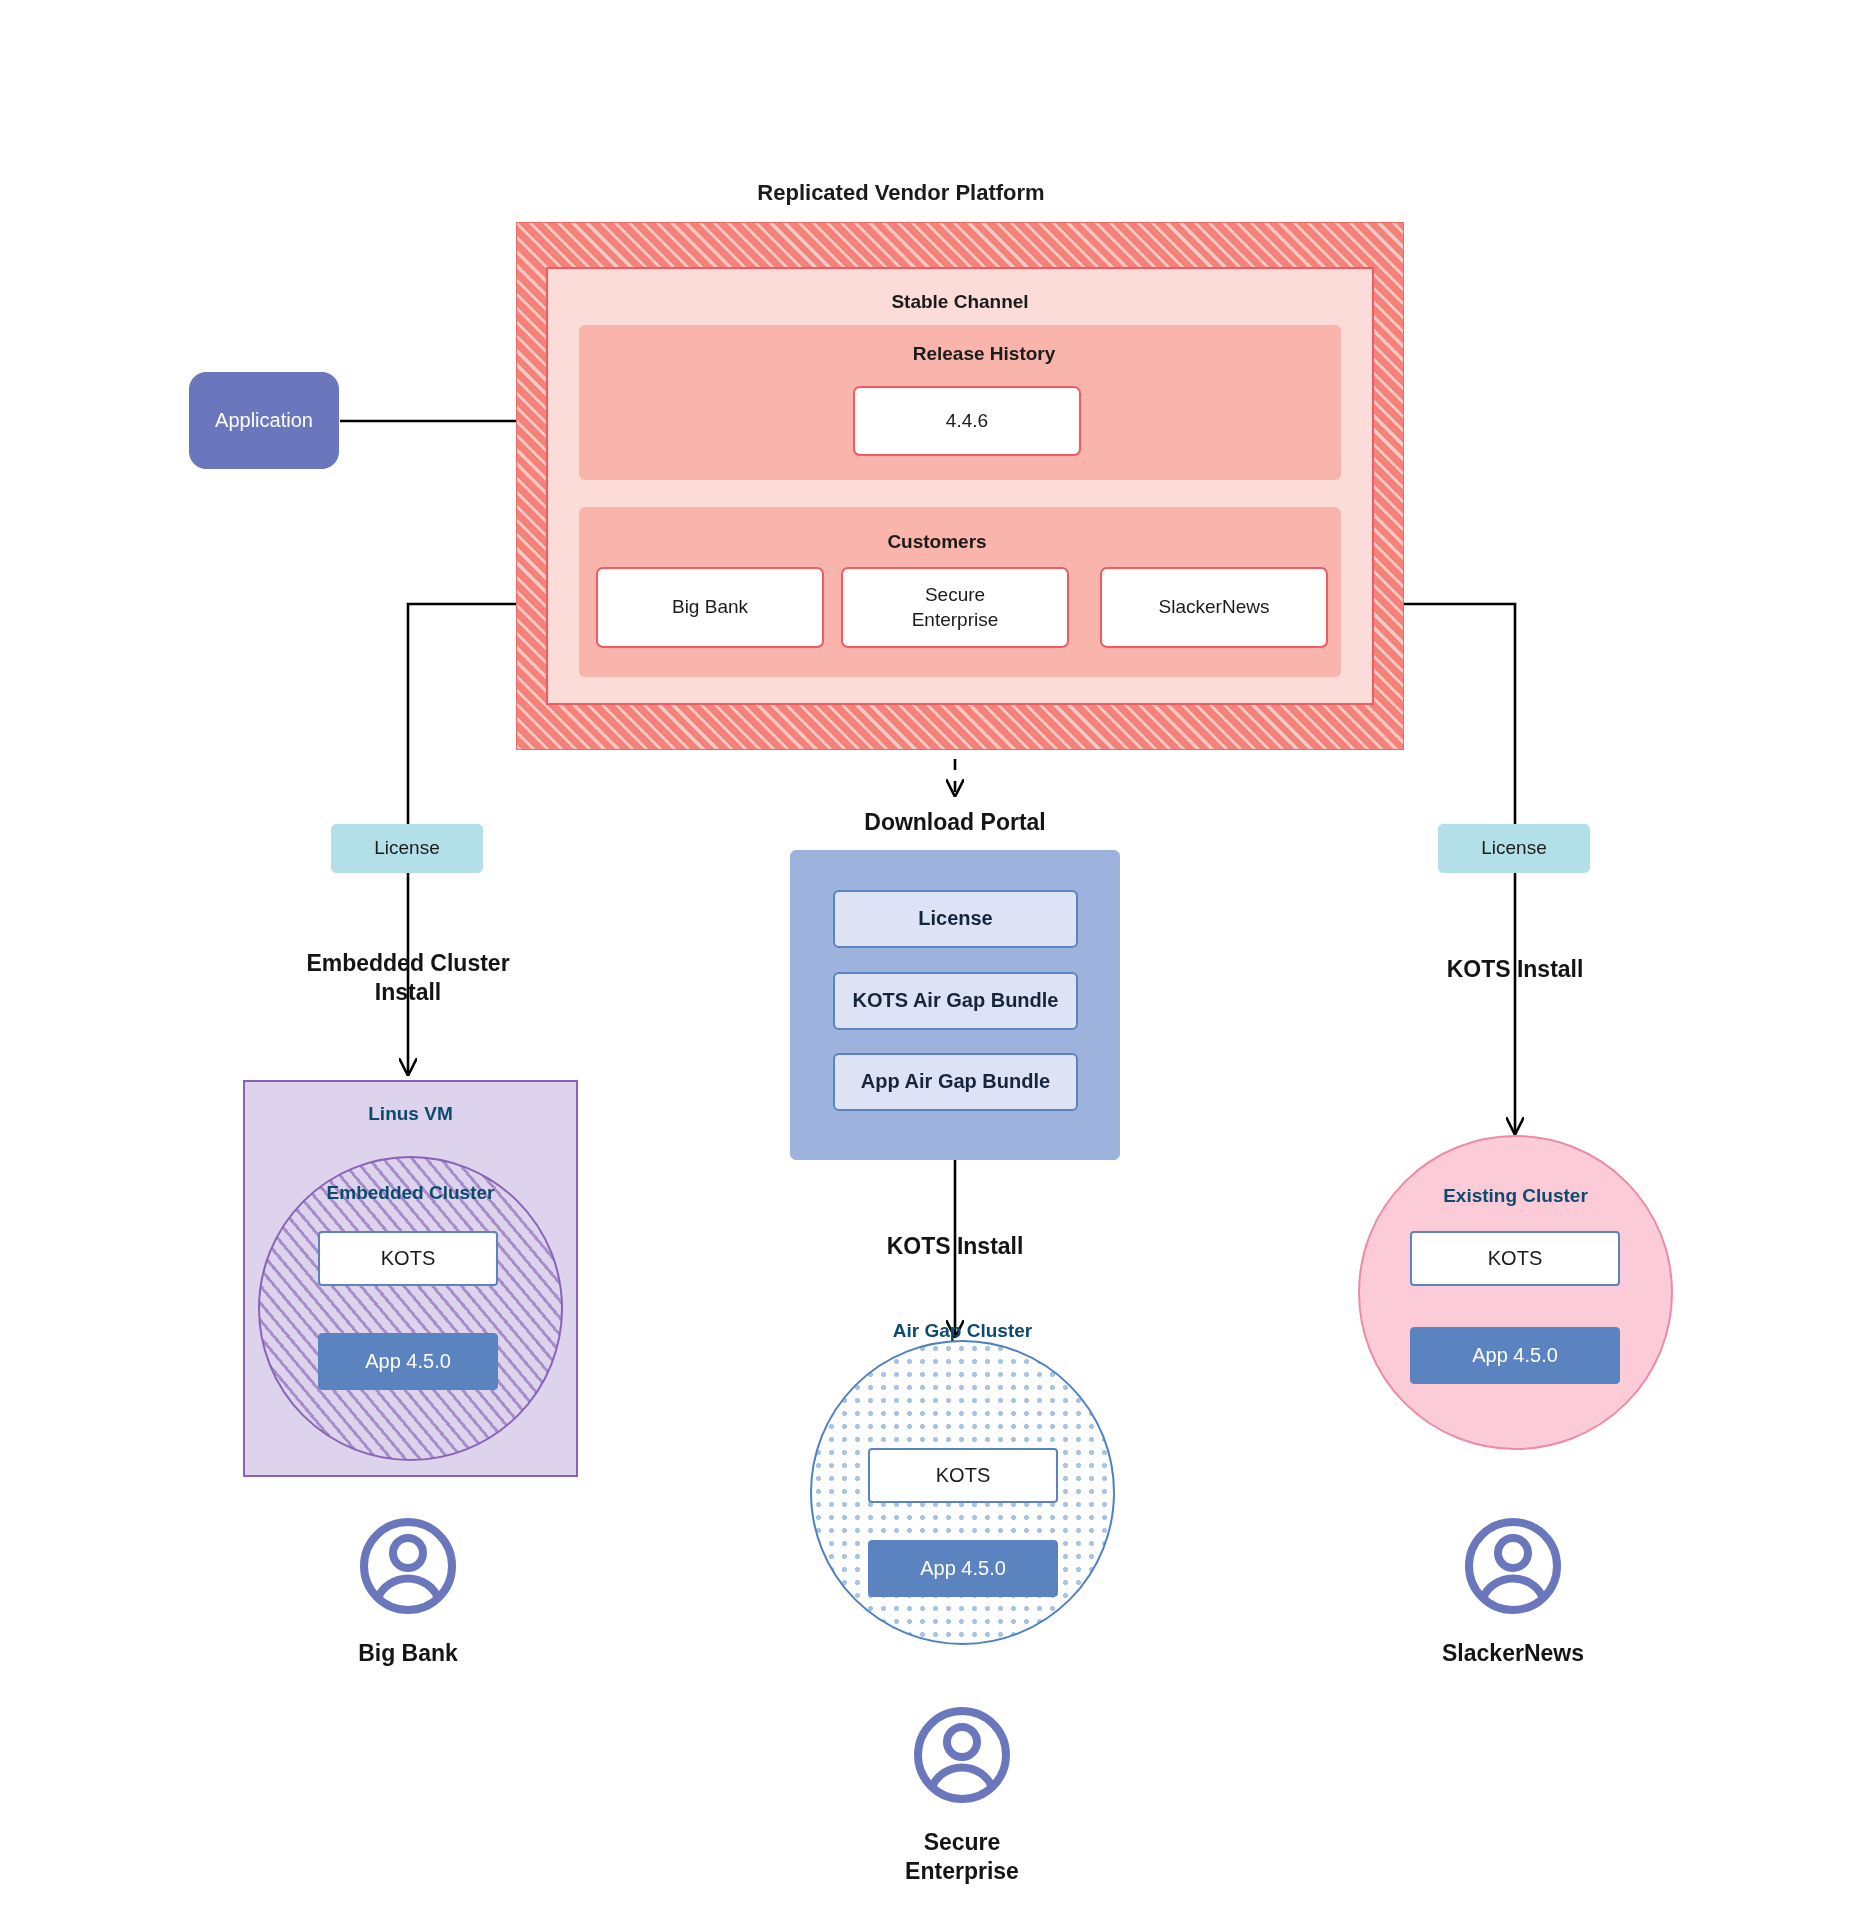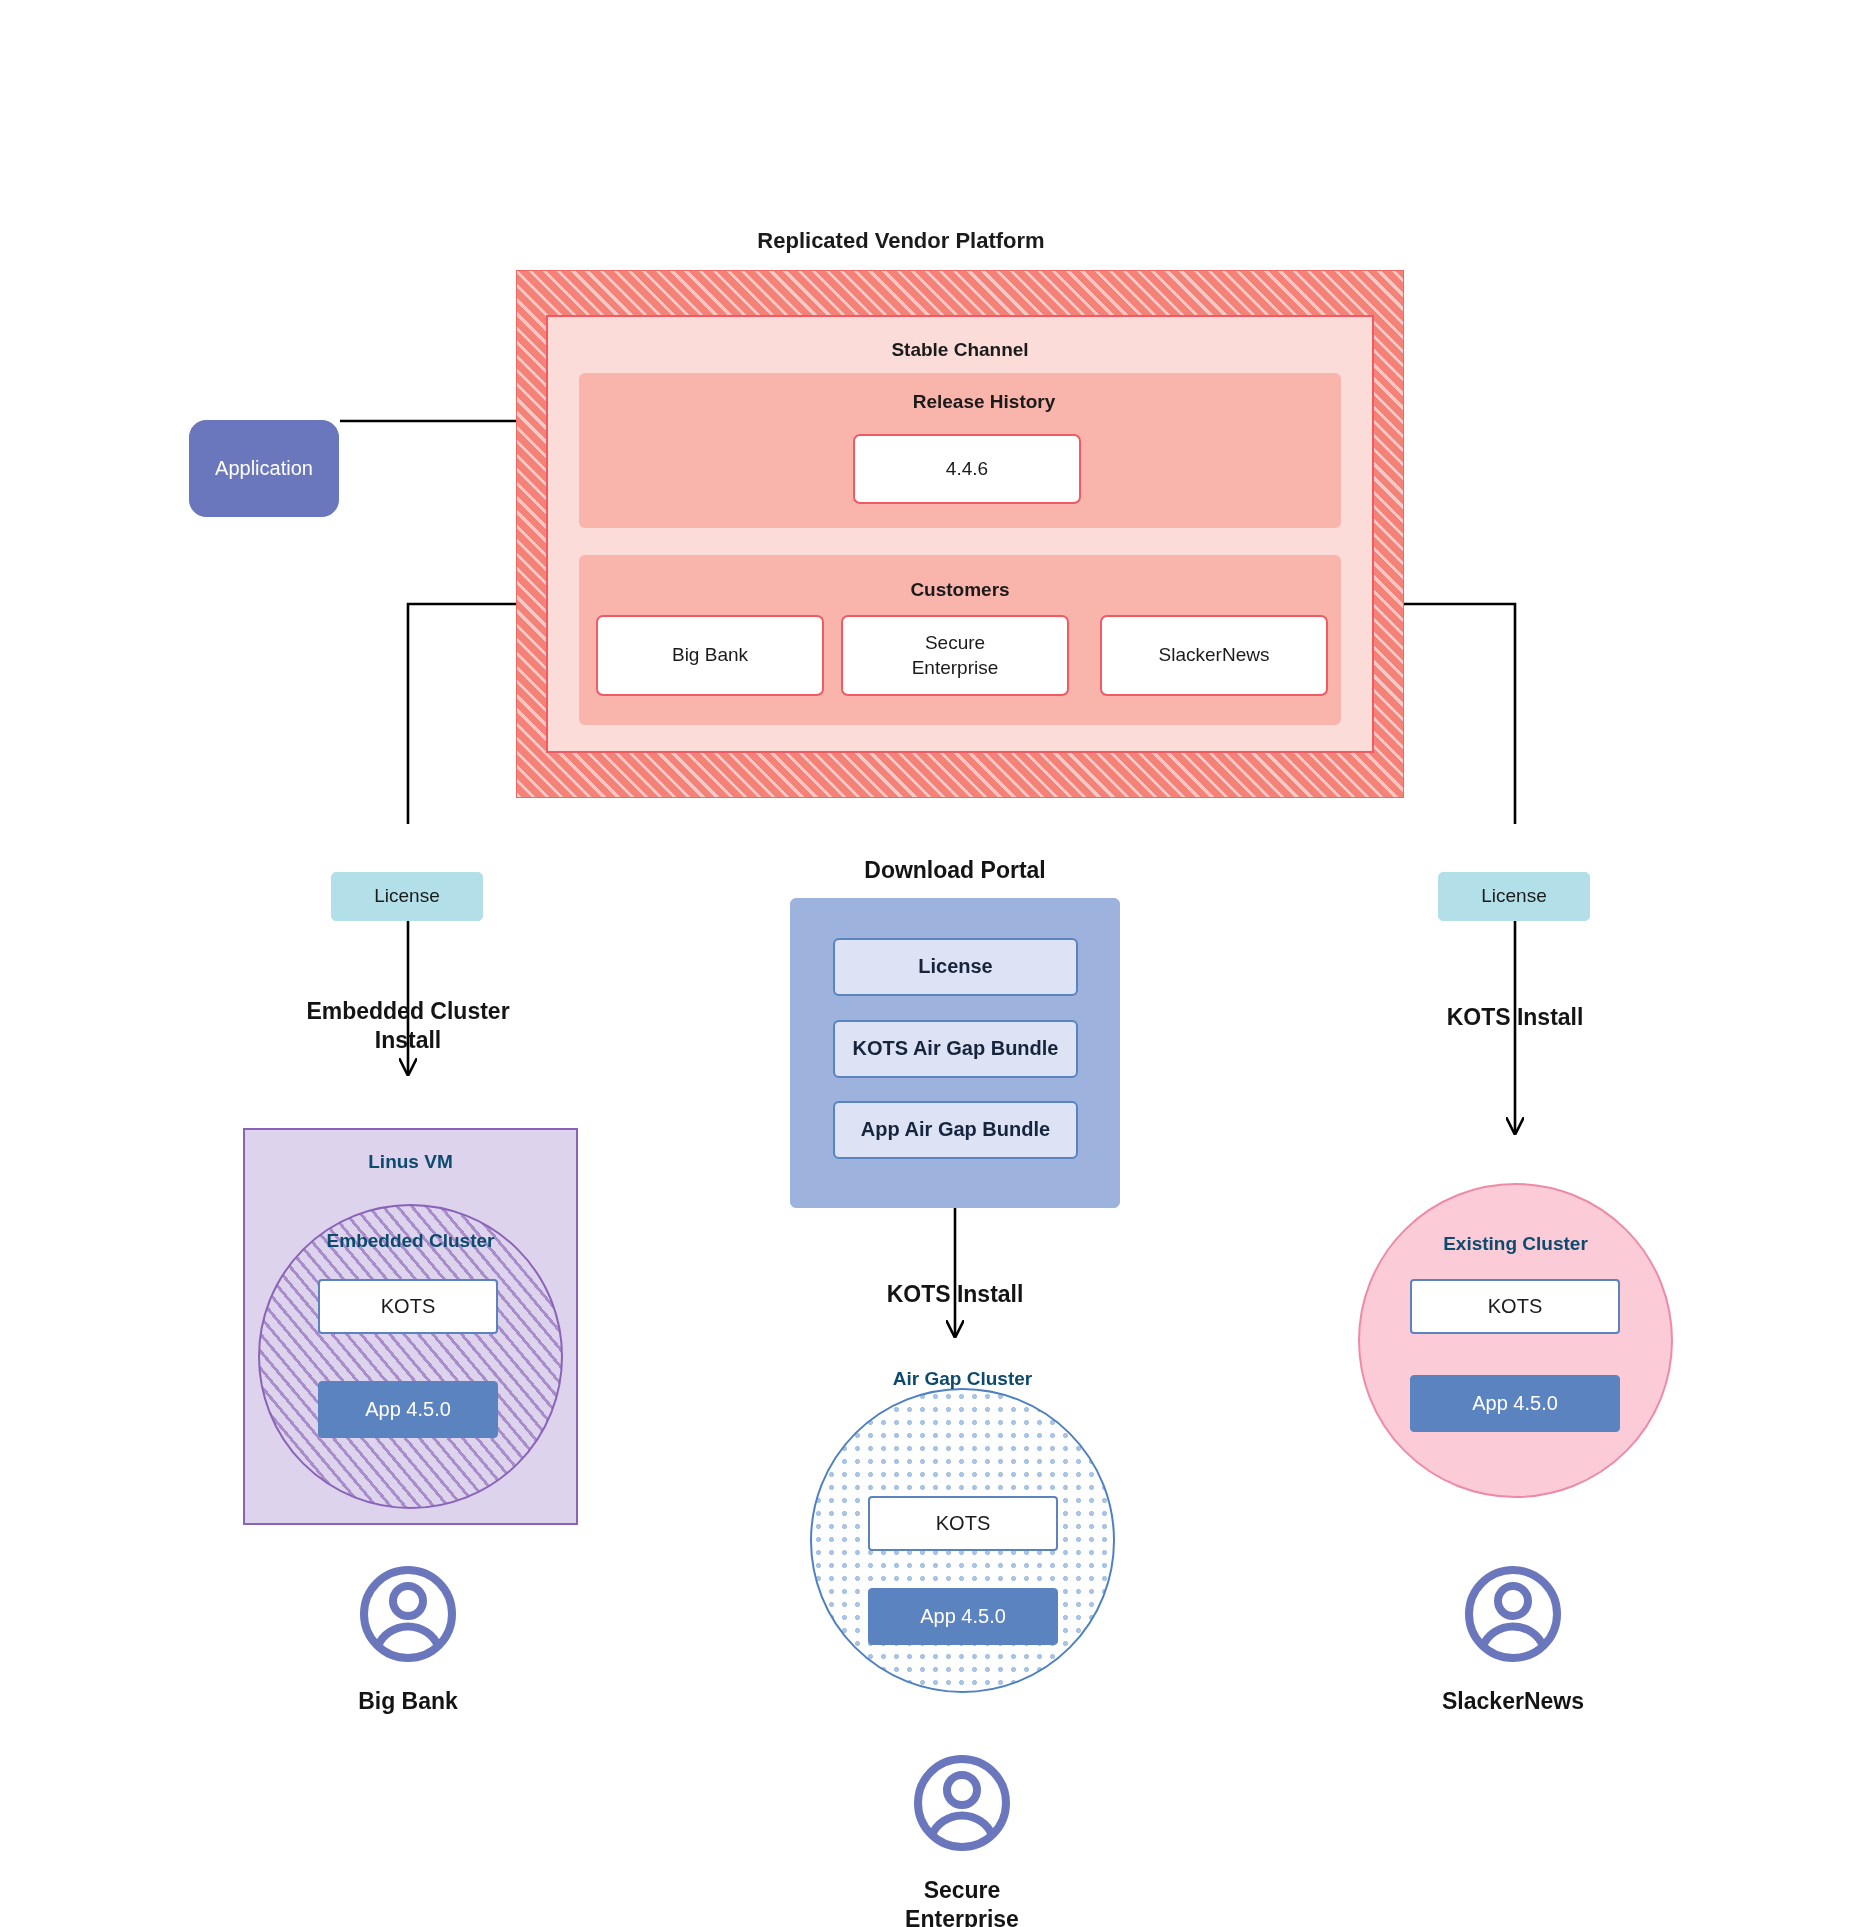--- a/index.html
+++ b/index.html
@@ -11,21 +11,21 @@
     font-family: "Liberation Sans", sans-serif;
     color: #1a1a1a;
   }
   #canvas {
     position: relative;
     width: 1851px;
     height: 1927px;
     background: #ffffff;
     overflow: hidden;
   }
-  .abs { position: absolute; box-sizing: border-box; margin-top: 48px; }
+  .abs { position: absolute; box-sizing: border-box; }
   .ctr {
     display: flex;
     align-items: center;
     justify-content: center;
     text-align: center;
     line-height: 1.28;
   }
 
   
   .diagram-title {
@@ -218,21 +218,21 @@
 
   <div class="abs channel-box" style="left:546px; top:267px; width:828px; height:438px;"></div>
   <div class="abs ctr section-label" style="left:546px; top:289px; width:828px; height:26px;">Stable Channel</div>
 
   <div class="abs inner-group" style="left:579px; top:325px; width:762px; height:155px;"></div>
   <div class="abs ctr section-label" style="left:579px; top:341px; width:810px; height:26px;">Release History</div>
 
   <div class="abs ctr release-old" style="left:853px; top:386px; width:228px; height:70px;">4.4.6</div>
 
   <div class="abs inner-group" style="left:579px; top:507px; width:762px; height:170px;"></div>
-  <div class="abs ctr section-label" style="left:579px; top:529px; width:762px; height:26px;">Customers</div>
+  <div class="abs ctr section-label" style="left:556px; top:529px; width:762px; height:26px;">Customers</div>
 
   <div class="abs ctr customer-box" style="left:596px; top:567px; width:228px; height:81px; white-space:pre-line;">Big Bank</div>
   <div class="abs ctr customer-box" style="left:841px; top:567px; width:228px; height:81px; white-space:pre-line;">Secure
 Enterprise</div>
   <div class="abs ctr customer-box" style="left:1100px; top:567px; width:228px; height:81px;">SlackerNews</div>
 
   <div class="abs ctr application-box" style="left:189px; top:372px; width:150px; height:97px;">Application</div>
 
   <div class="abs ctr license-chip" style="left:331px; top:824px; width:152px; height:49px;">License</div>
   <div class="abs ctr license-chip" style="left:1438px; top:824px; width:152px; height:49px;">License</div>

